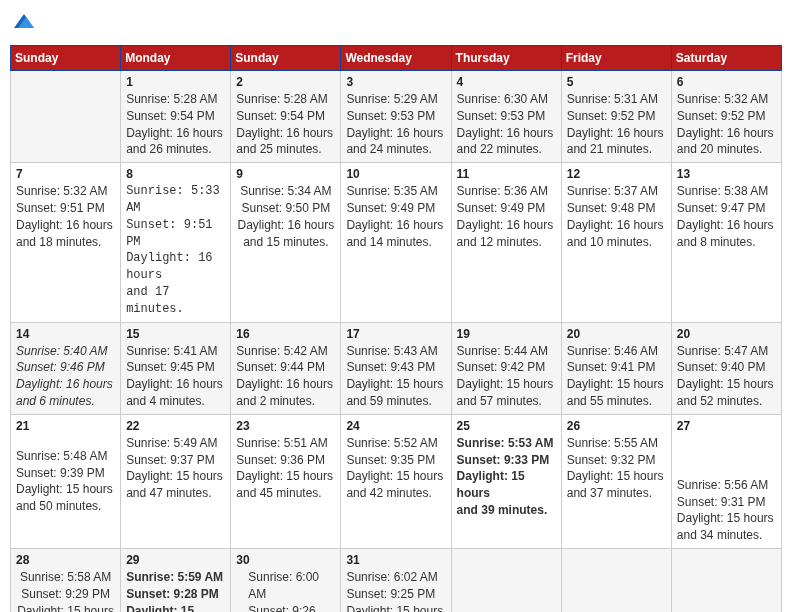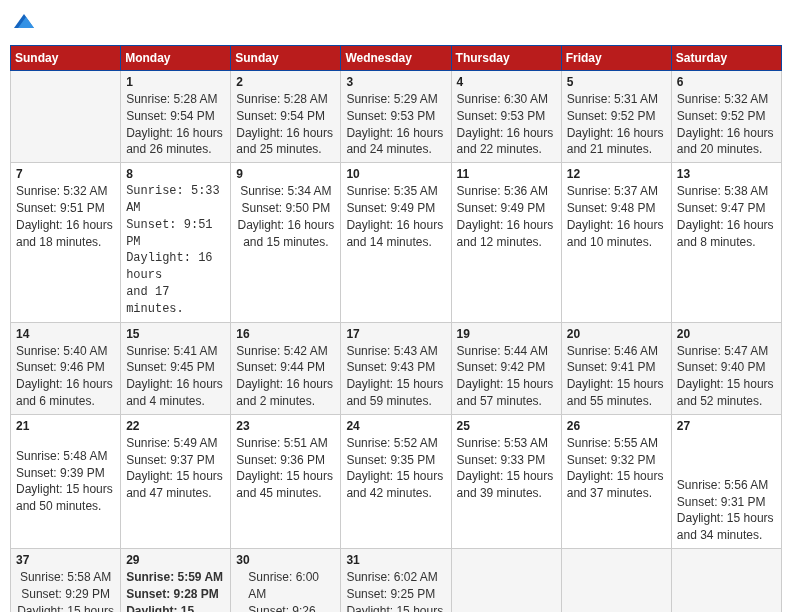--- a/index.html
+++ b/index.html
@@ -214,21 +214,21 @@
           <span class="day-number">13</span>
           <div class="day-details" style="white-space: pre-line;">Sunrise: 5:38 AM
 Sunset: 9:47 PM
 Daylight: 16 hours
 and 8 minutes.</div>
         </td>
       </tr>
       <tr>
         <td>
           <span class="day-number">14</span>
-          <div class="day-details" style="white-space: pre-line;">Sunrise: 5:40 AM
+          <div class="day-details" style="white-space: pre-line; font-style: italic;">Sunrise: 5:40 AM
 Sunset: 9:46 PM
 Daylight: 16 hours
 and 6 minutes.</div>
         </td>
         <td>
           <span class="day-number">15</span>
           <div class="day-details" style="white-space: pre-line;">Sunrise: 5:41 AM
 Sunset: 9:45 PM
 Daylight: 16 hours
 and 4 minutes.</div>
@@ -293,21 +293,21 @@
         </td>
         <td>
           <span class="day-number">24</span>
           <div class="day-details" style="white-space: pre-line;">Sunrise: 5:52 AM
 Sunset: 9:35 PM
 Daylight: 15 hours
 and 42 minutes.</div>
         </td>
         <td>
           <span class="day-number">25</span>
-          <div class="day-details" style="white-space: pre-line;">Sunrise: 5:53 AM
+          <div class="day-details" style="white-space: pre-line; font-weight: bold;">Sunrise: 5:53 AM
 Sunset: 9:33 PM
 Daylight: 15 hours
 and 39 minutes.</div>
         </td>
         <td>
           <span class="day-number">26</span>
           <div class="day-details" style="white-space: pre-line;">Sunrise: 5:55 AM
 Sunset: 9:32 PM
 Daylight: 15 hours
 and 37 minutes.</div>
@@ -315,21 +315,21 @@
         <td>
           <span class="day-number">27</span>
           <div class="day-details" style="white-space: pre-line; margin-top: 44px;">Sunrise: 5:56 AM
 Sunset: 9:31 PM
 Daylight: 15 hours
 and 34 minutes.</div>
         </td>
       </tr>
       <tr>
         <td>
-          <span class="day-number">37</span>
+          <span class="day-number">28</span>
           <div class="day-details" style="white-space: pre-line; text-align: center;">Sunrise: 5:58 AM
 Sunset: 9:29 PM
 Daylight: 15 hours
 and 31 minutes.</div>
         </td>
         <td>
           <span class="day-number">29</span>
           <div class="day-details" style="white-space: pre-line; font-weight: bold;">Sunrise: 5:59 AM
 Sunset: 9:28 PM
 Daylight: 15 hours

